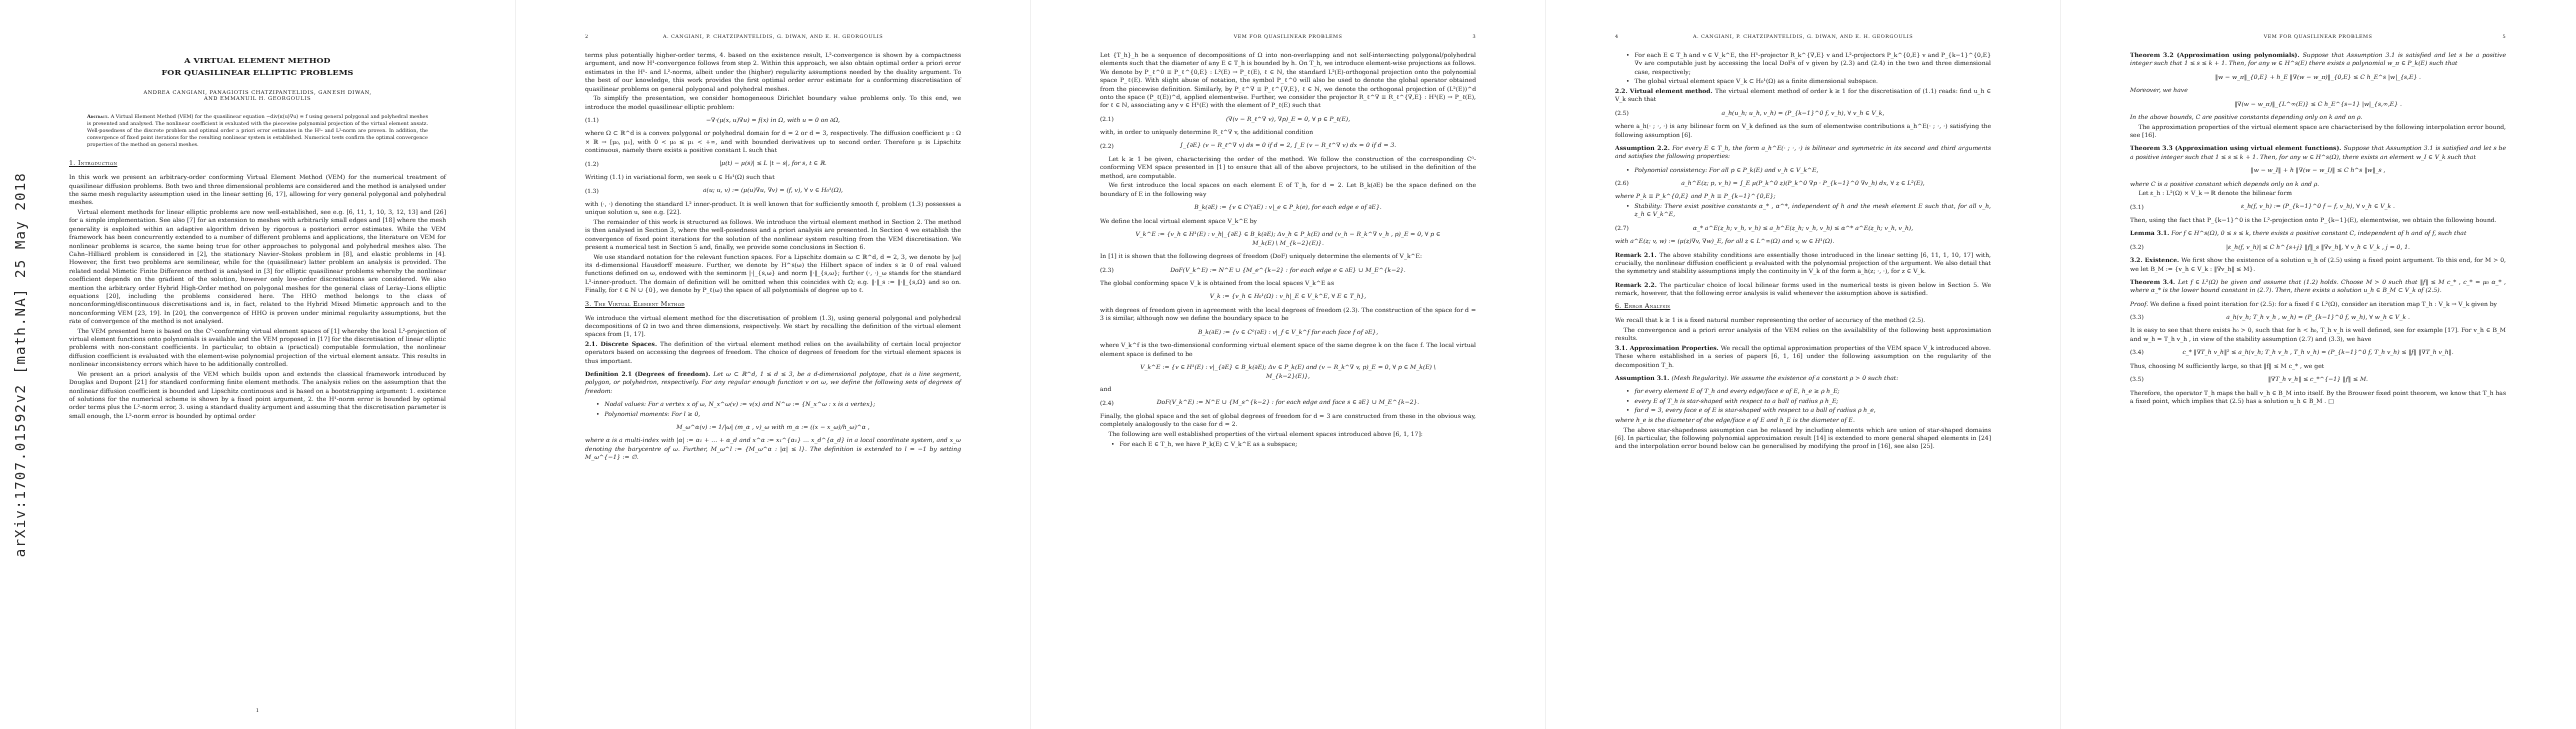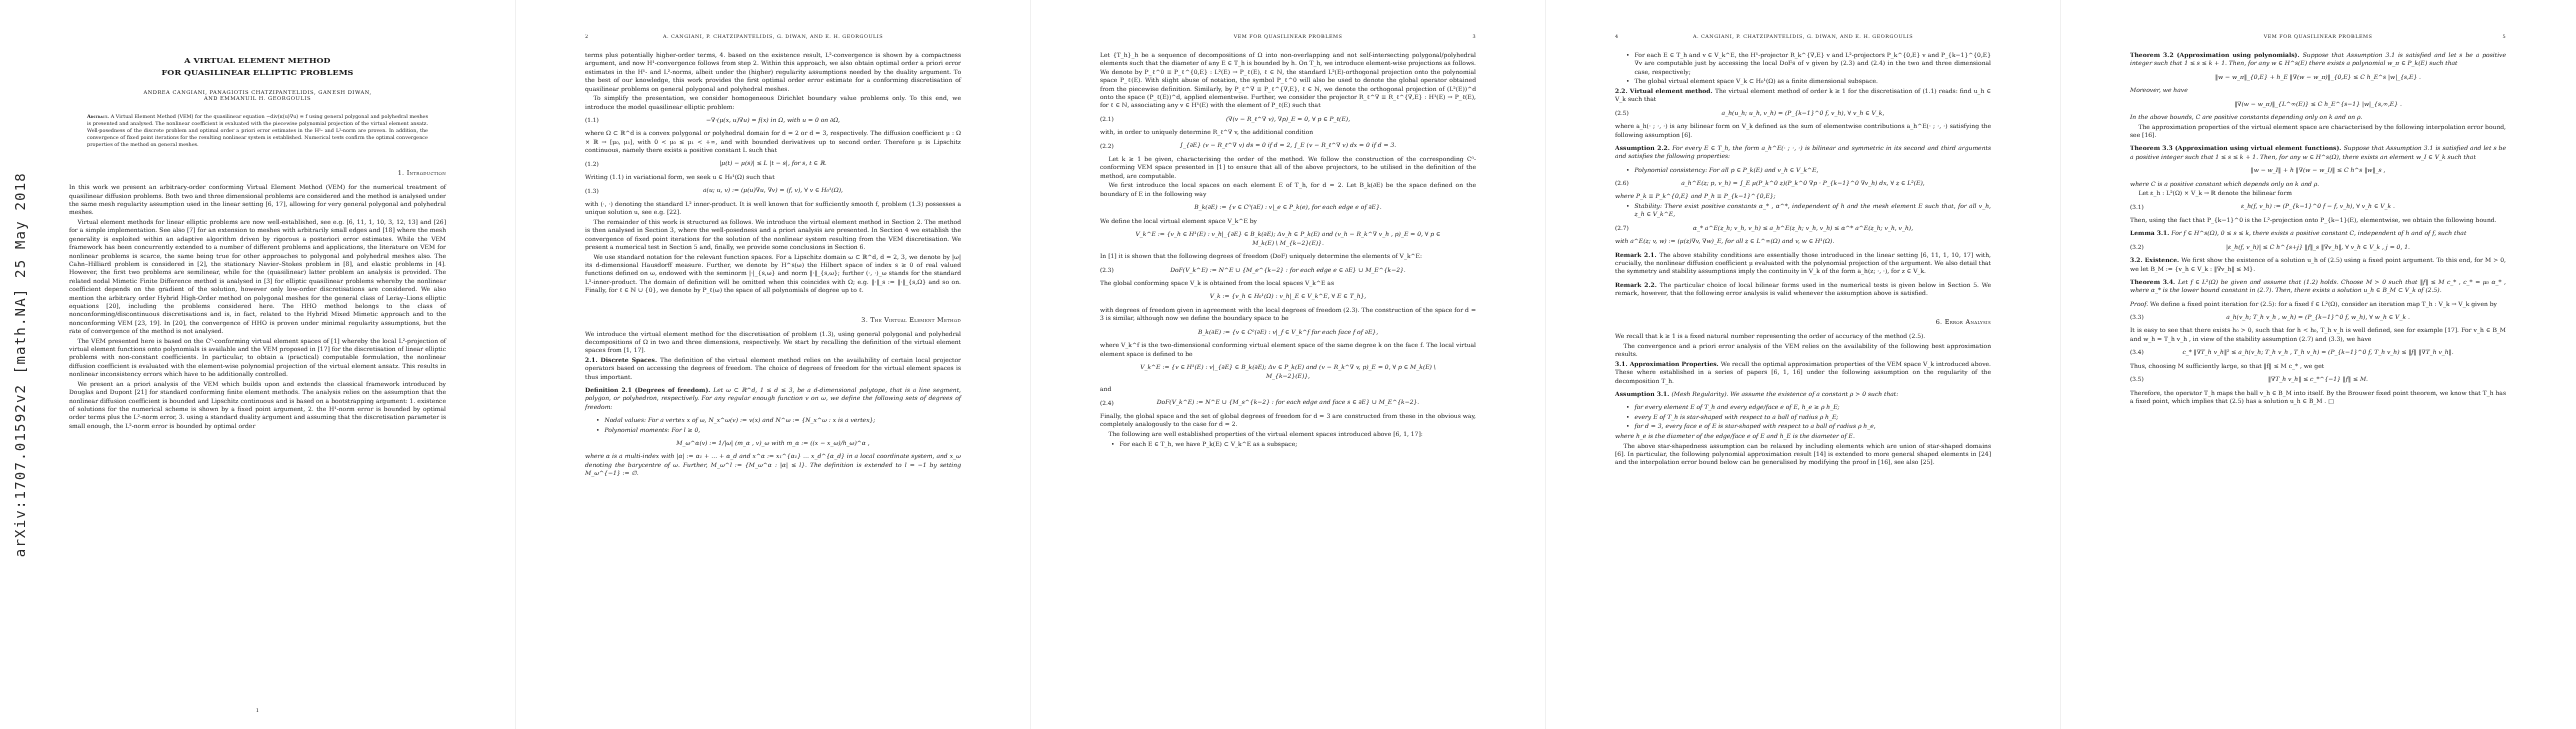--- a/index.html
+++ b/index.html
@@ -24,22 +24,22 @@
     margin-bottom:12px;color:#222;}
   .ph-l{min-width:16px;text-align:left;}
   .ph-c{flex:1;text-align:center;}
   .ph-r{min-width:16px;text-align:right;}
   .title{text-align:center;font-weight:bold;font-size:8px;line-height:1.55;
     letter-spacing:0.1px;margin:20.7px 0 11px;white-space:pre-line;}
   .authors{text-align:center;font-size:5.2px;letter-spacing:0.5px;
     margin:0 0 12px;white-space:pre-line;}
   .abstract{font-size:4.9px;line-height:1.42;text-align:justify;margin:0 18px 11px;}
   .abstract .lead{font-variant:small-caps;}
-  .sec{text-align:right;font-variant:small-caps;font-size:6.4px;
-    letter-spacing:0.3px;margin:21px 0 6px;}
+  .sec{text-align:left;font-variant:small-caps;font-size:6.4px;
+    letter-spacing:0.3px;margin:5px 0 6px;text-decoration:underline;}
   .par{font-size:6px;line-height:1.4;text-align:justify;text-indent:8.5px;margin:0 0 1.2px;}
   .thm{font-size:6px;line-height:1.4;text-align:justify;margin:4.9px 0;}
   .it{font-style:italic;}
   .noind{text-indent:0;}
   .lead{font-weight:bold;font-style:normal;}
   .ilead{font-style:italic;font-weight:normal;}
   .eq{display:flex;align-items:center;margin:4.9px 0;font-size:6px;}
   .eqn{width:27px;flex:none;font-size:5.8px;font-style:normal;}
   .eqx{flex:1;text-align:center;font-style:italic;padding-right:27px;line-height:1.45;}
   .bullet{display:flex;font-size:6px;line-height:1.4;margin:1.2px 0 1.2px 11px;}

